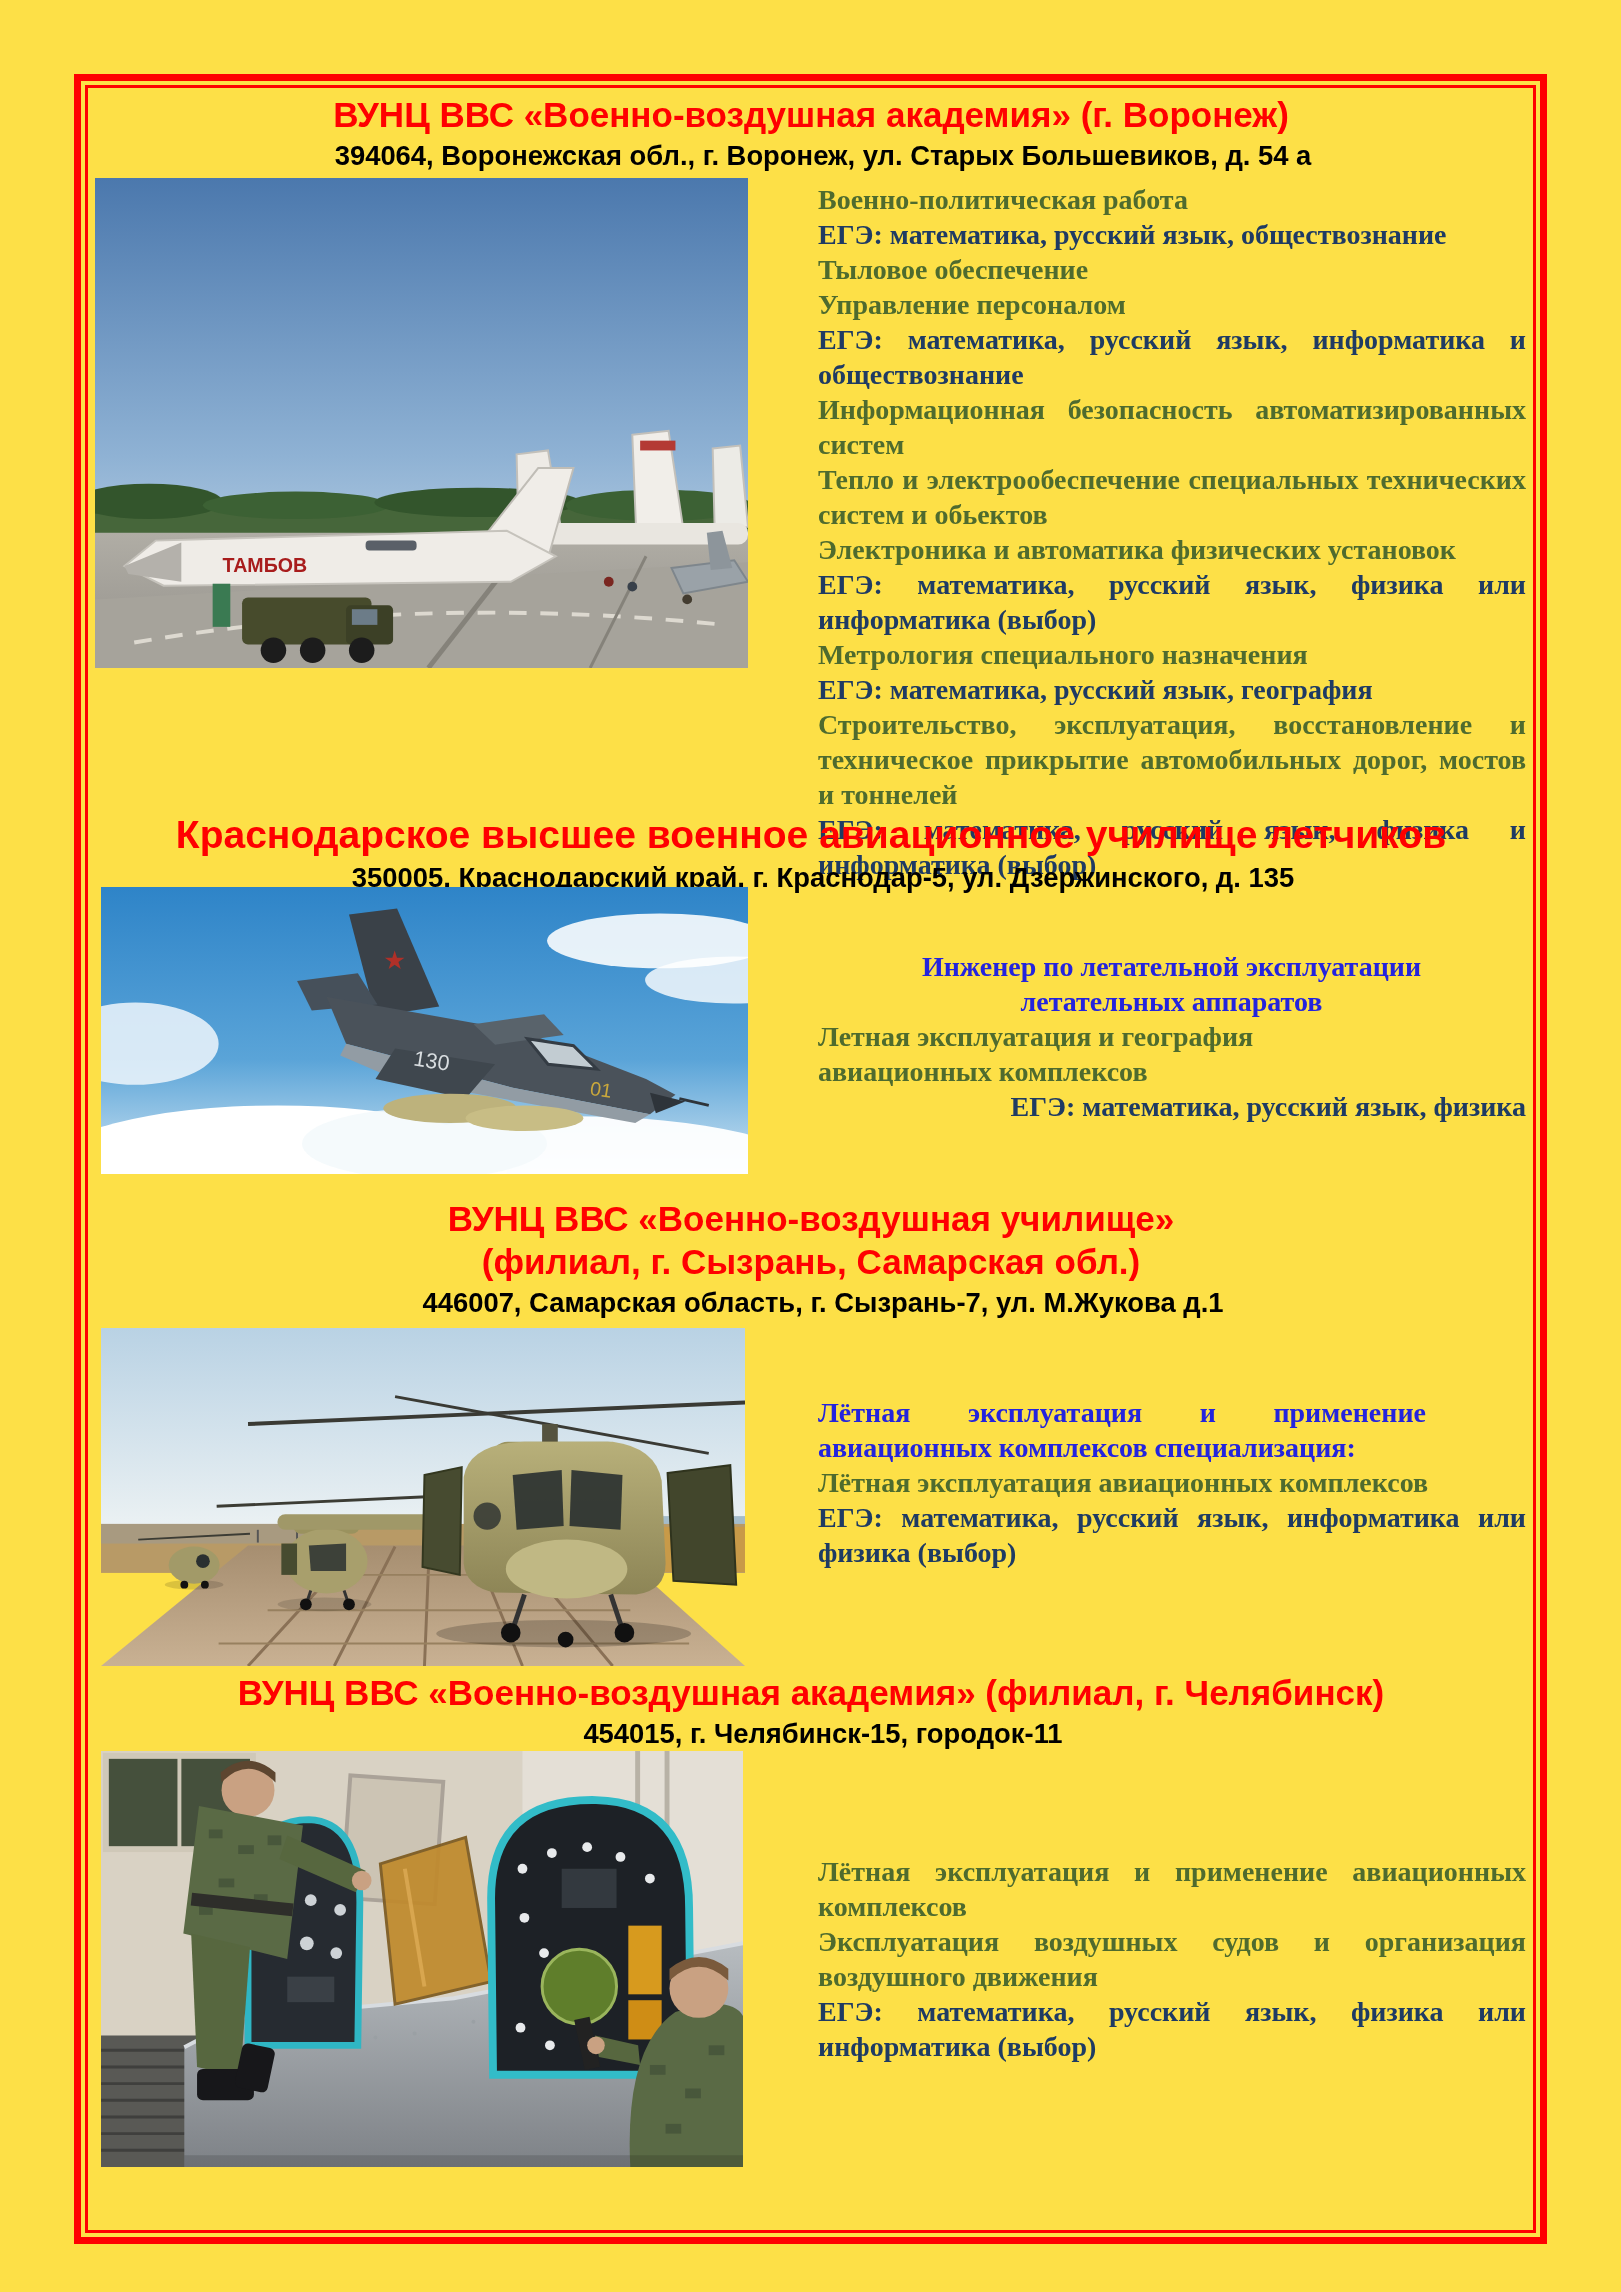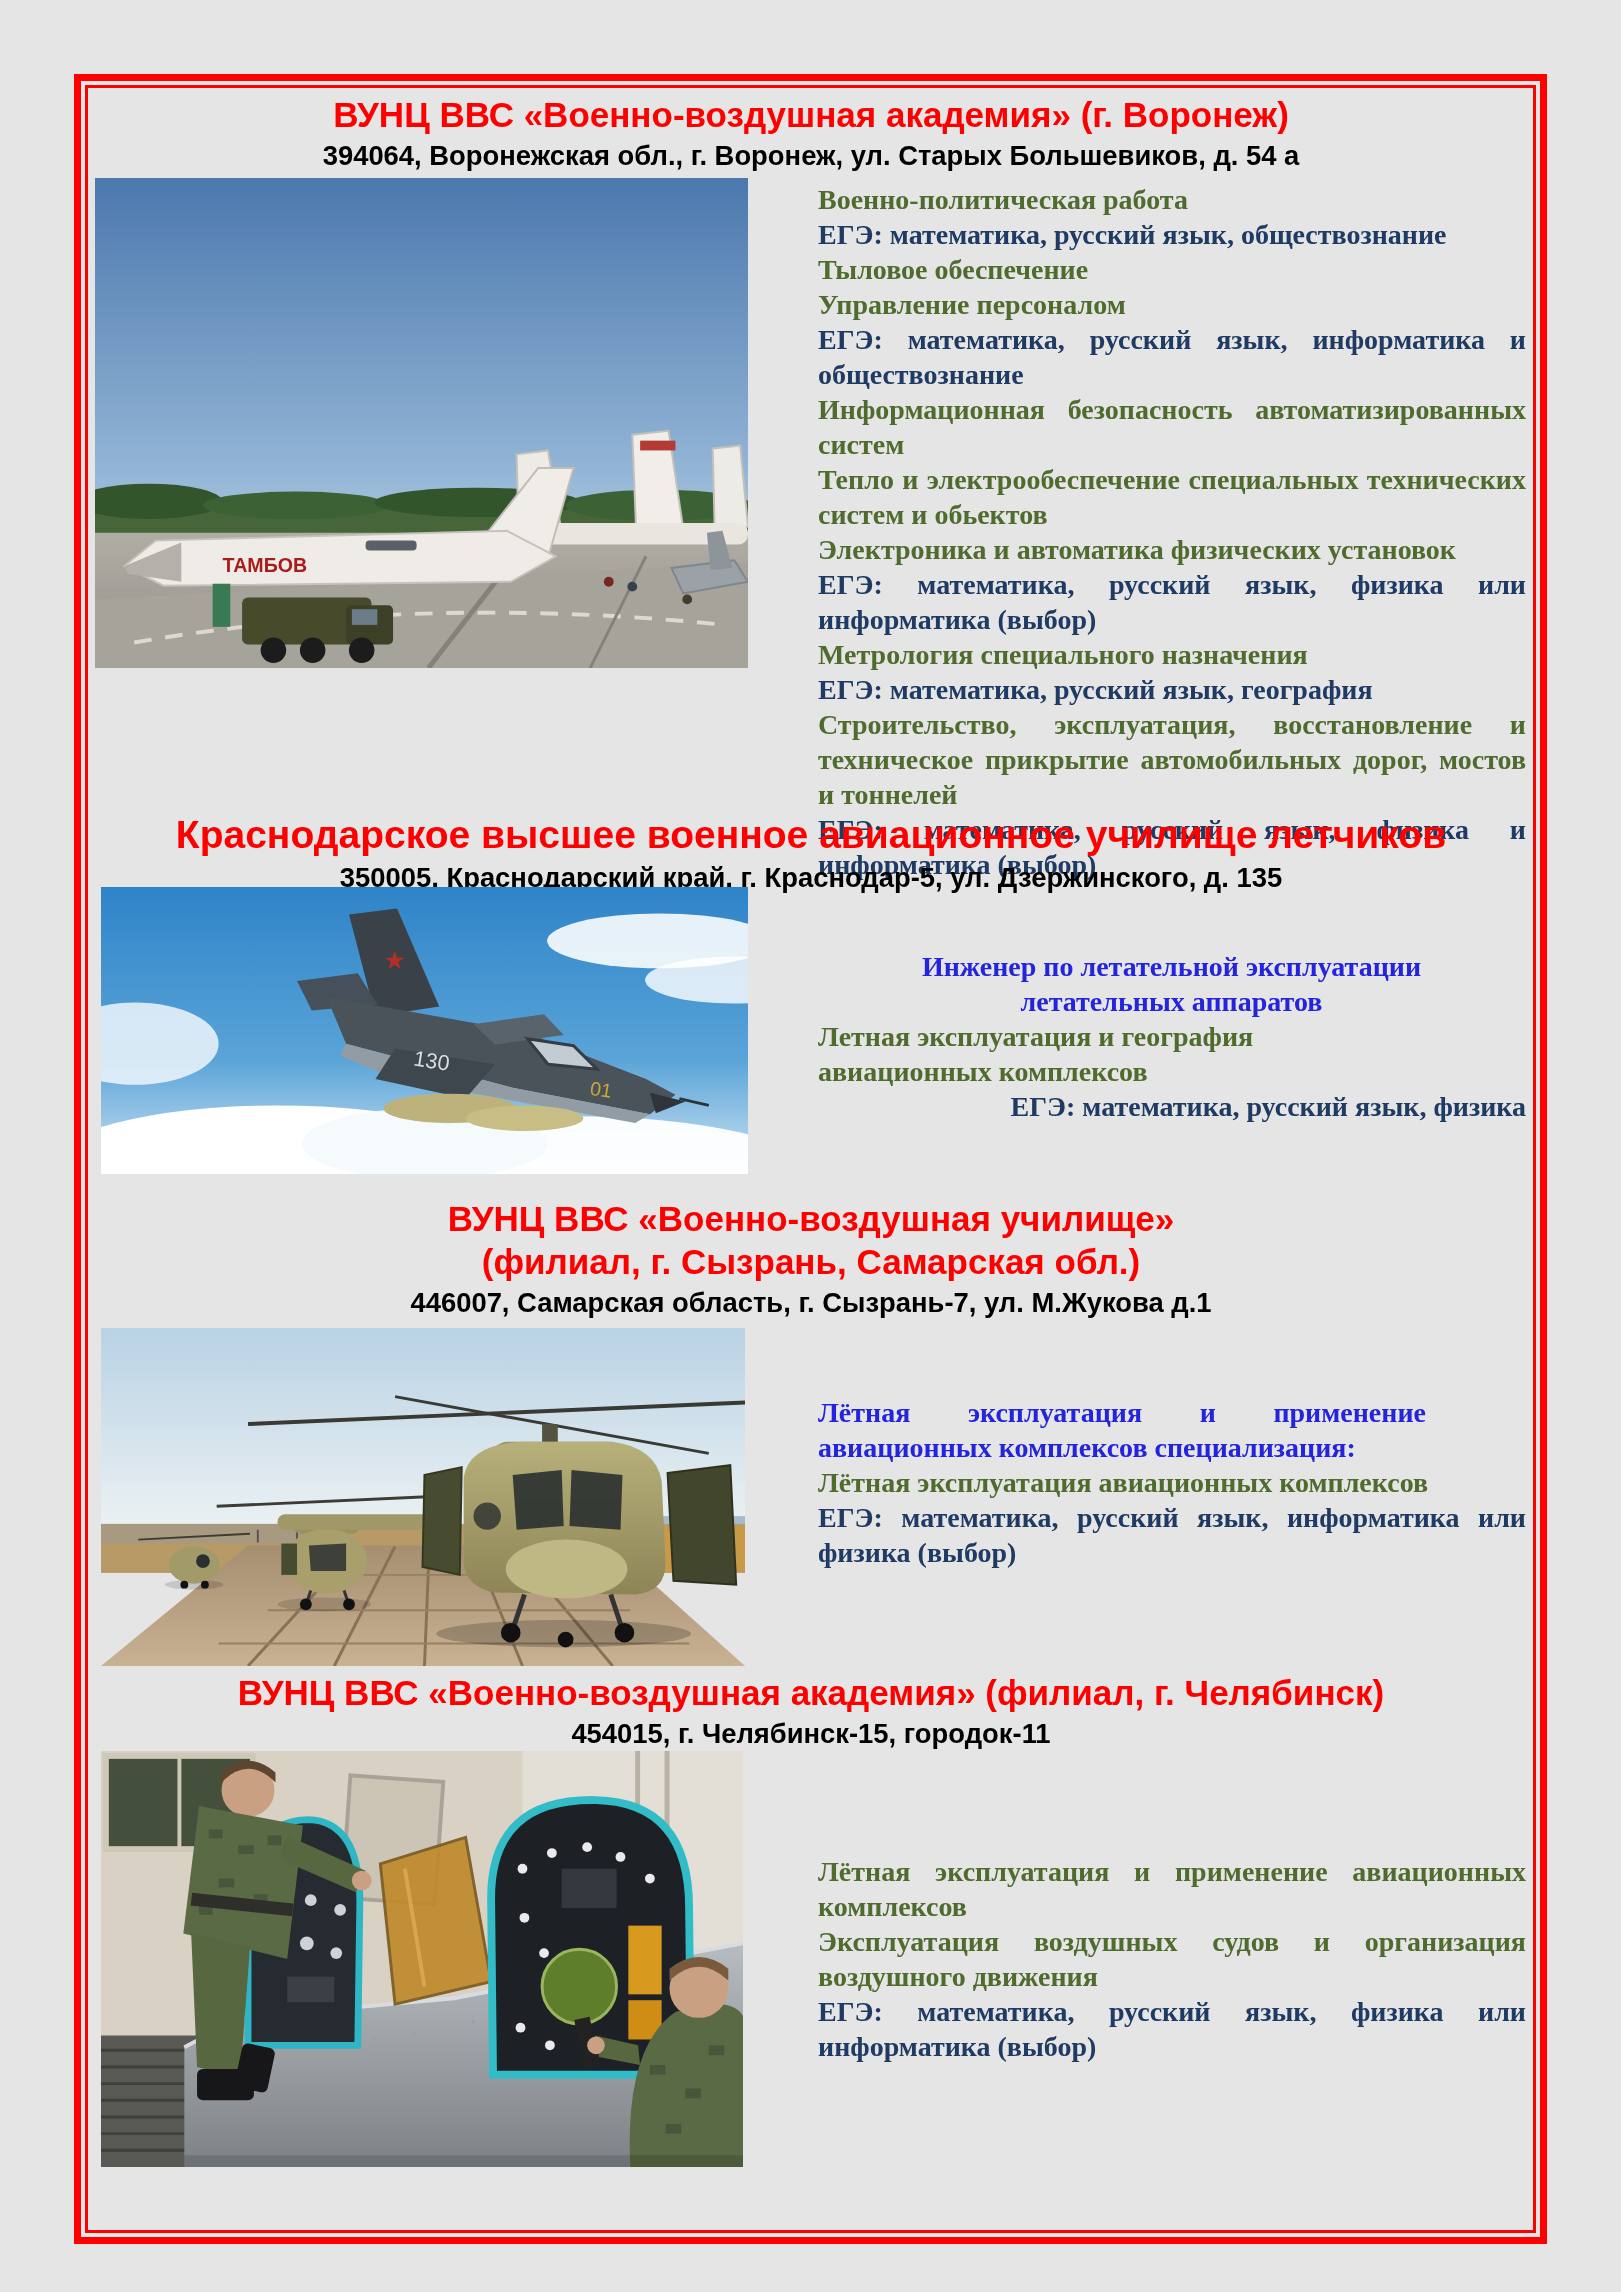--- a/index.html
+++ b/index.html
@@ -1,24 +1,24 @@
 <!DOCTYPE html>
 <html><head>
 <meta charset="utf-8">
 <style>
   html,body{margin:0;padding:0;background:#ffffff;}
-  .page{position:relative;width:1621px;height:2293px;background:#e5e5e5;overflow:hidden;
+  .page{position:relative;width:1621px;height:2293px;background:#fde047;overflow:hidden;
         font-family:"Liberation Serif",serif;}
   
   .frame{position:absolute;left:74px;top:74px;width:1459px;height:2156px;border:7.8px solid #ff0000;}
   .frame-inner{position:absolute;left:3.9px;top:3.9px;right:3.9px;bottom:3.9px;border:3.9px solid #ff0000;}
   .title{position:absolute;left:93px;width:1436px;text-align:center;color:#ff0000;
          font-family:"Liberation Sans",sans-serif;font-weight:bold;font-size:35px;line-height:41px;}
   .title.big{font-size:39px;}
-  .address{position:absolute;left:93px;width:1436px;text-align:center;color:#000000;
+  .address{position:absolute;left:105px;width:1436px;text-align:center;color:#000000;
            font-family:"Liberation Sans",sans-serif;font-weight:bold;font-size:27.4px;line-height:33px;}
   .photo{position:absolute;overflow:hidden;text-align:center;}
   .photo svg{display:block;}
   .col{position:absolute;width:708px;font-weight:bold;font-size:28px;line-height:35px;}
   .program{color:#4f6b2e;text-align:justify;}
   .exam{color:#1f3b63;text-align:justify;}
   .highlight{color:#2424dd;margin-top:8px;}
   .item-center{text-align:center;width:627px;margin-left:40px;}
   .narrow{width:549px;text-align:left;}
   .w620{width:608px;text-align:justify;}

